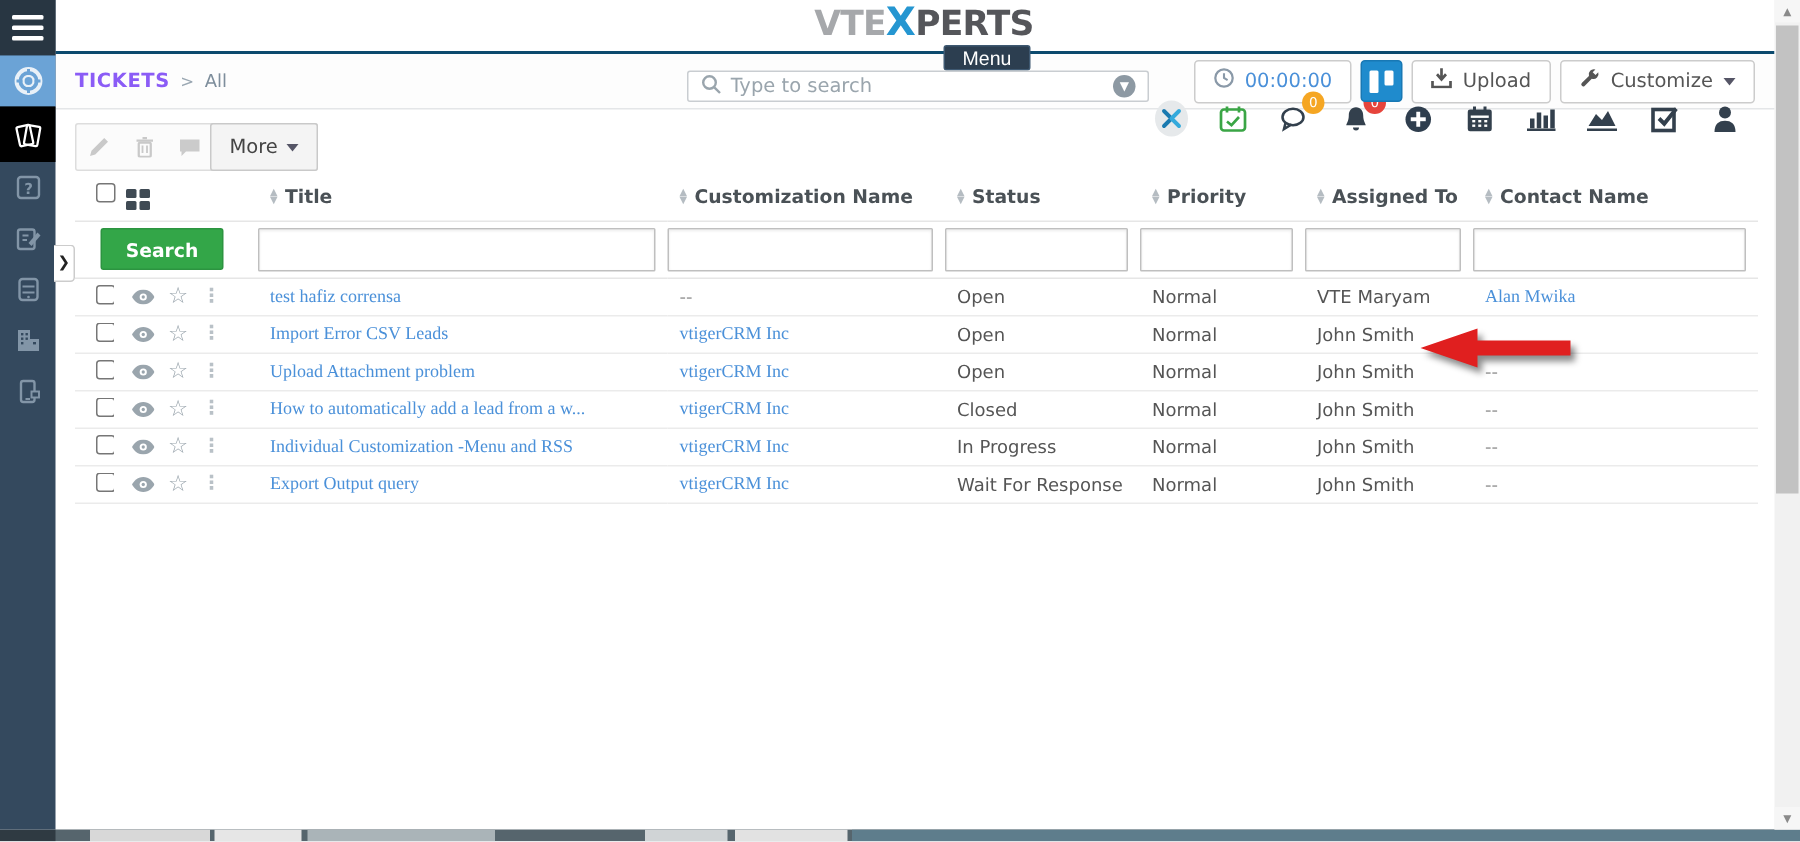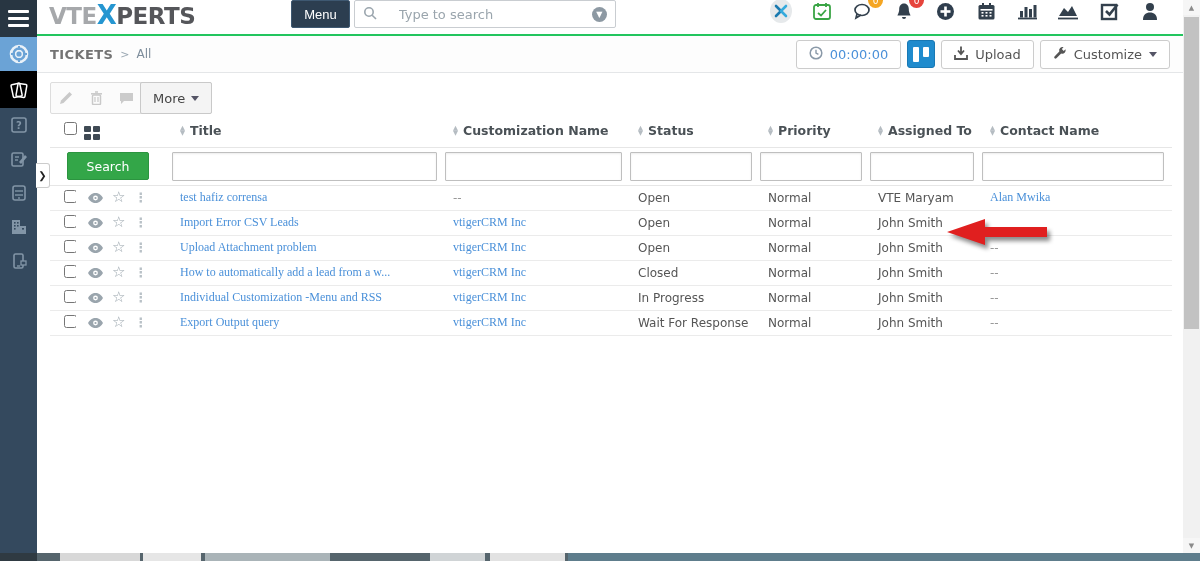--- a/index.html
+++ b/index.html
@@ -13,41 +13,41 @@
   .hamburger span { display:block; width:21px; height:3px; background:#fff; border-radius:1px; }
   .side-item { width:37px; height:34px; display:flex; align-items:center; justify-content:center; cursor:pointer; }
   .side-item.active { background:#6ba3d6; }
   .side-item.current { background:#000; height:37px; }
   .side-item svg { display:block; }
 
   
   .main { position:absolute; left:37px; top:0; width:1146px; height:553px; background:#fff; }
 
   
-  .topbar { height:36px; border-bottom:2px solid #22c55e; display:flex; align-items:flex-start; background:#fff; }
+  .topbar { height:36px; border-bottom:2px solid #0c4a6e; display:flex; align-items:center; background:#fff;flex-direction:column; }
   .logo { margin-left:12px; font-size:23px; font-weight:bold; letter-spacing:-0.5px; white-space:nowrap; }
   .logo .lg-gray { color:#a6a8ab; }
   .logo .lg-x { color:#2596d1; font-size:26px; }
   .logo .lg-dark { color:#55565a; }
   .menu-btn { margin-left:96px; height:28px; padding:0 12px; background:#2c3e50; color:#fff; font-size:13px; border:1px solid #3e5871; border-radius:2px; display:flex; align-items:center; cursor:pointer; }
-  .search-box { margin-left:4px; width:262px; height:28px; border:1px solid #c9cdd1; border-radius:2px; display:flex; align-items:center; padding:0 8px; background:#fff;gap:16px; }
+  .search-box { margin-left:4px; width:308px; height:28px; border:1px solid #c9cdd1; border-radius:2px; display:flex; align-items:center; padding:0 8px; background:#fff; }
   .search-box input { flex:1; border:none; outline:none; font-size:13px; color:#555; margin-left:6px; font-family:inherit; background:transparent; }
   .search-box input::placeholder { color:#9aa5ad; }
   .chev-circle { width:15px; height:15px; border-radius:50%; background:#8d99a3; color:#fff; font-size:8px; display:flex; align-items:center; justify-content:center; cursor:pointer; }
   .top-icons { margin-left:auto; margin-right:22px; display:flex; align-items:center; gap:19px; }
   .tico { position:relative; width:22px; height:22px; display:flex; align-items:center; justify-content:center; cursor:pointer; }
   .badge { position:absolute; top:-7px; right:-9px; min-width:15px; height:15px; border-radius:50%; color:#fff; font-size:9px; display:flex; align-items:center; justify-content:center; padding:0 3px; }
   .badge.orange { background:#f5a623; }
   .badge.red { background:#e6443c; }
   .vtx-circle { width:24px; height:24px; border-radius:50%; background:#e6e9eb; display:flex; align-items:center; justify-content:center; }
 
   
   .crumb-bar { height:37px; border-bottom:1px solid #e4e6e8; display:flex; align-items:center; padding:0 13px; background:#fdfdfd; }
   .crumb { font-size:13px; display:flex; align-items:center; gap:7px; }
-  .crumb .module { font-weight:bold; color:#737373; letter-spacing:0.4px;text-align:center; }
+  .crumb .module { font-weight:bold; color:#8b5cf6; letter-spacing:0.4px;text-align:center; }
   .crumb .sep { color:#9aa7b2; font-size:11px; }
   .crumb .view { color:#7e8e9c; font-size:12px; }
   .actions { margin-left:auto; display:flex; align-items:center; gap:6px; }
   .abtn { height:29px; border:1px solid #ccc; border-radius:3px; background:#fff; color:#555; font-size:13px; display:flex; align-items:center; gap:7px; padding:0 12px; cursor:pointer; font-family:inherit; }
   .abtn .timer-text { color:#4a90d9; }
   .trello-btn { width:28px; height:28px; background:#1f8bcd; border:1px solid #1878b4; border-radius:3px; position:relative; cursor:pointer; }
   .trello-btn i { position:absolute; top:6px; width:6px; background:#fff; border-radius:1px; }
   .trello-btn i.b1 { left:5px; height:15px; }
   .trello-btn i.b2 { left:15px; height:10px; }
   .caret-down { width:0; height:0; border-left:4px solid transparent; border-right:4px solid transparent; border-top:5px solid #556; display:inline-block; }
@@ -65,21 +65,21 @@
   
   .table-wrap { margin:0 13px; }
   table { width:1122px; border-collapse:collapse; table-layout:fixed; }
   thead th { height:33px; text-align:left; font-size:12.5px; color:#4a5156; padding-left:8px; vertical-align:middle; font-weight:bold; }
   .sort { display:inline-flex; flex-direction:column; vertical-align:middle; margin-right:5px; line-height:0; }
   .sort b { font-size:6.5px; color:#b5bcc2; line-height:5px; font-weight:normal; }
   .grid-ico { display:inline-grid; grid-template-columns:7px 7px; gap:2px; cursor:pointer; }
   .grid-ico i { width:7px; height:6px; background:#3f4a54; border-radius:1px; }
   tr.filter-row td { border-top:1px solid #e6e6e6; border-bottom:1px solid #e6e6e6; height:38px; vertical-align:middle; }
   .filter-input { width:calc(100% - 8px); height:29px; border:1px solid #bfbfbf; border-radius:1px; box-shadow:inset 0 1px 2px rgba(0,0,0,0.08); font-family:inherit; font-size:12px; padding:0 6px; color:#444; outline:none; }
-  .search-btn { width:82px; height:28px; margin-left:17px; background:#33a648; border:1px solid #2c9440; border-radius:2px; color:#fff; font-weight:normal; font-size:12.5px; cursor:pointer; font-family:inherit; }
+  .search-btn { width:82px; height:28px; margin-left:17px; background:#33a648; border:1px solid #2c9440; border-radius:2px; color:#fff; font-weight:bold; font-size:12.5px; cursor:pointer; font-family:inherit; }
   tbody.rows tr { height:25px; border-bottom:1px solid #ebebeb; }
   tbody.rows td { font-size:12px; color:#555; padding-left:8px; vertical-align:middle; white-space:nowrap; overflow:hidden; text-overflow:ellipsis; }
   td.title-cell { padding-left:14px; }
   .cell-link { color:#4a90d9; cursor:pointer; text-decoration:none;font-family:Liberation Serif, serif; }
   .cell-muted { color:#999; }
   .row-controls { display:flex; align-items:center; gap:9px; padding-left:4px; }
   .eye-ico, .star-ico, .kebab-ico { cursor:pointer; line-height:0; }
   .star-ico { color:#9aa5ad; font-size:15px; line-height:15px; }
   .kebab-ico { color:#b9c1c7; font-size:13px; font-weight:bold; line-height:13px; letter-spacing:0; }
   input[type=checkbox] { width:13px; height:13px; margin-left:6px; cursor:pointer; }

